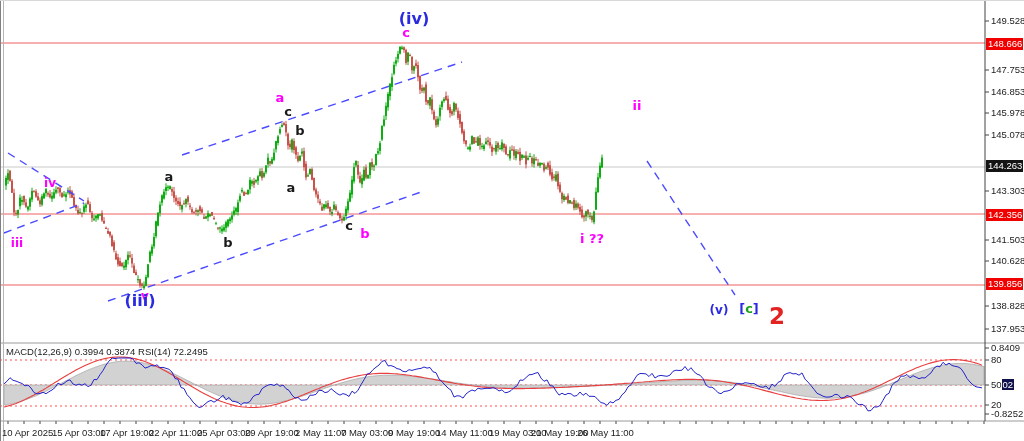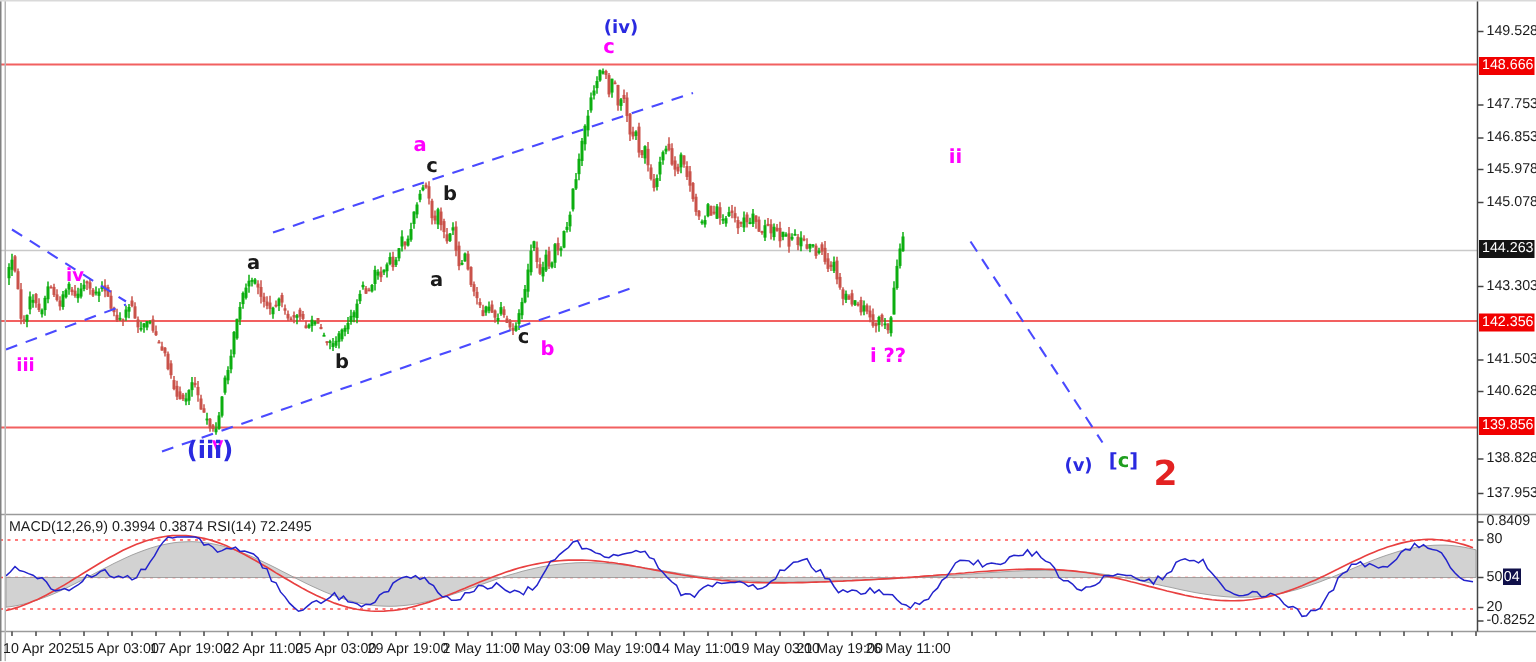--- a/index.html
+++ b/index.html
@@ -735,41 +735,41 @@
       <div class="axis-label" style="left: 991px; top: 300px;">138.828</div>
       <div class="axis-label" style="left: 991px; top: 323px;">137.953</div>
       <div class="tag" style="top: 38px; background: rgb(241, 0, 0);">148.666</div>
       <div class="tag" style="top: 160px; background: rgb(20, 20, 20);">144.263</div>
       <div class="tag" style="top: 209px; background: rgb(241, 0, 0);">142.356</div>
       <div class="tag" style="top: 278px; background: rgb(241, 0, 0);">139.856</div>
     </div>
   <div id="ind-axis">
       <div class="axis-label" style="left: 991px; top: 342px;"><span>0.8409</span></div>
       <div class="axis-label" style="left: 991px; top: 354px;"><span>80</span></div>
-      <div class="axis-label" style="left: 991px; top: 379px;"><span>50</span><span class="valbox">04</span></div>
+      <div class="axis-label" style="left: 991px; top: 379px;"><span>50</span><span class="valbox">02</span></div>
       <div class="axis-label" style="left: 991px; top: 399px;"><span>20</span></div>
       <div class="axis-label" style="left: 991px; top: 408px;"><span>-0.8252</span></div>
     </div>
   <div id="time-axis">
       <div class="tlabel" style="left: 2px;">10 Apr 2025</div>
       <div class="tlabel" style="left: 52px;">15 Apr 03:00</div>
       <div class="tlabel" style="left: 100px;">17 Apr 19:00</div>
       <div class="tlabel" style="left: 149px;">22 Apr 11:00</div>
       <div class="tlabel" style="left: 197px;">25 Apr 03:00</div>
       <div class="tlabel" style="left: 245px;">29 Apr 19:00</div>
       <div class="tlabel" style="left: 295px;">2 May 11:00</div>
       <div class="tlabel" style="left: 341px;">7 May 03:00</div>
       <div class="tlabel" style="left: 388px;">9 May 19:00</div>
       <div class="tlabel" style="left: 436px;">14 May 11:00</div>
       <div class="tlabel" style="left: 489px;">19 May 03:00</div>
       <div class="tlabel" style="left: 531px;">21 May 19:00</div>
       <div class="tlabel" style="left: 577px;">26 May 11:00</div>
     </div>
   <div id="annotations">
-      <div class="wave" style="left: 414px; top: 18px; font-size: 12px; color: rgb(42, 42, 224);">(iv)</div>
+      <div class="wave" style="left: 414px; top: 18px; font-size: 16px; color: rgb(42, 42, 224);">(iv)</div>
       <div class="wave" style="left: 406px; top: 32px; font-size: 13px; color: rgb(255, 0, 255);">c</div>
       <div class="wave" style="left: 280px; top: 97px; font-size: 13px; color: rgb(255, 0, 255);">a</div>
       <div class="wave" style="left: 288px; top: 111px; font-size: 13px; color: rgb(26, 26, 26);">c</div>
       <div class="wave" style="left: 300px; top: 130px; font-size: 13px; color: rgb(26, 26, 26);">b</div>
       <div class="wave" style="left: 169px; top: 176px; font-size: 13px; color: rgb(26, 26, 26);">a</div>
       <div class="wave" style="left: 291px; top: 187px; font-size: 13px; color: rgb(26, 26, 26);">a</div>
       <div class="wave" style="left: 50px; top: 183px; font-size: 12px; color: rgb(255, 0, 255);">iv</div>
       <div class="wave" style="left: 17px; top: 243px; font-size: 12px; color: rgb(255, 0, 255);">iii</div>
       <div class="wave" style="left: 228px; top: 242px; font-size: 13px; color: rgb(26, 26, 26);">b</div>
       <div class="wave" style="left: 349px; top: 225px; font-size: 13px; color: rgb(26, 26, 26);">c</div>

